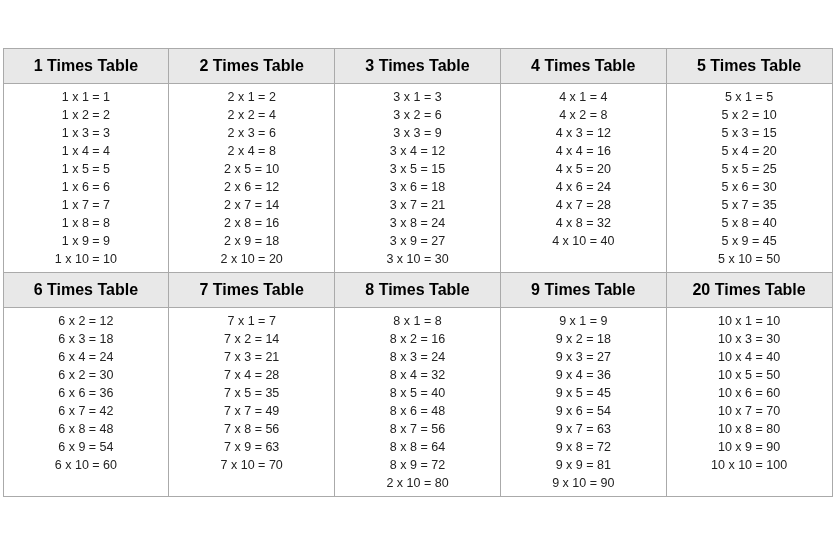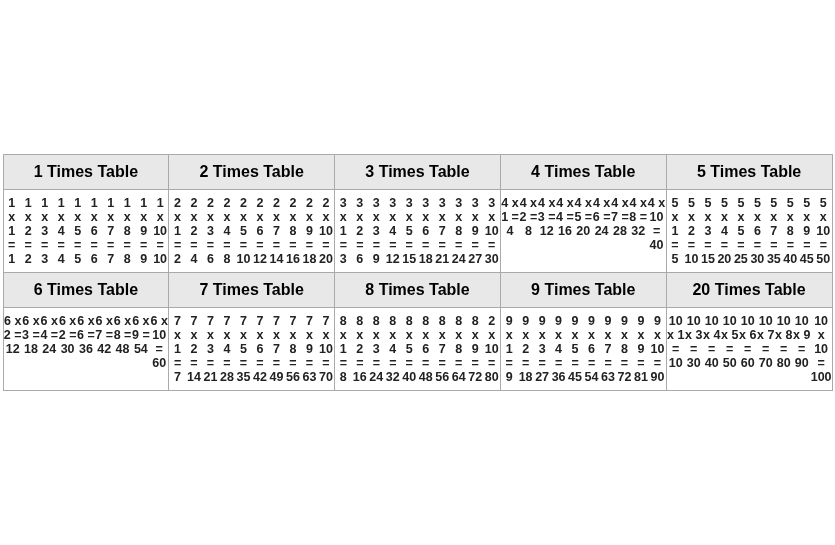--- a/index.html
+++ b/index.html
@@ -31,24 +31,23 @@
       background: #e8e8e8;
       font-weight: bold;
       font-size: 16px;
       padding: 8px 6px;
       text-align: center;
       border-bottom: 1px solid #aaa;
     }
     .table-body {
       padding: 4px 0;
       display: flex;
-      flex-direction: row;
+      flex-direction: column;
       align-items: flex-start;
       flex: 1;
-      font-weight: bold;
     }
     .table-row {
       padding: 2px 0;
       text-align: center;
       width: 100%;
       text-align: center;
       font-size: 12.5px;
       color: #222;
     }
   </style>
@@ -145,21 +144,20 @@
       </div>
     </div>
     <div class="table-block">
       <div class="table-header">7 Times Table</div>
       <div class="table-body">
         <div class="table-row">7 x 1 = 7</div>
         <div class="table-row">7 x 2 = 14</div>
         <div class="table-row">7 x 3 = 21</div>
         <div class="table-row">7 x 4 = 28</div>
         <div class="table-row">7 x 5 = 35</div>
-        <div class="table-row">7 x 6 = 42</div>
         <div class="table-row">7 x 7 = 49</div>
         <div class="table-row">7 x 8 = 56</div>
         <div class="table-row">7 x 9 = 63</div>
         <div class="table-row">7 x 10 = 70</div>
       </div>
     </div>
     <div class="table-block">
       <div class="table-header">8 Times Table</div>
       <div class="table-body">
         <div class="table-row">8 x 1 = 8</div>

